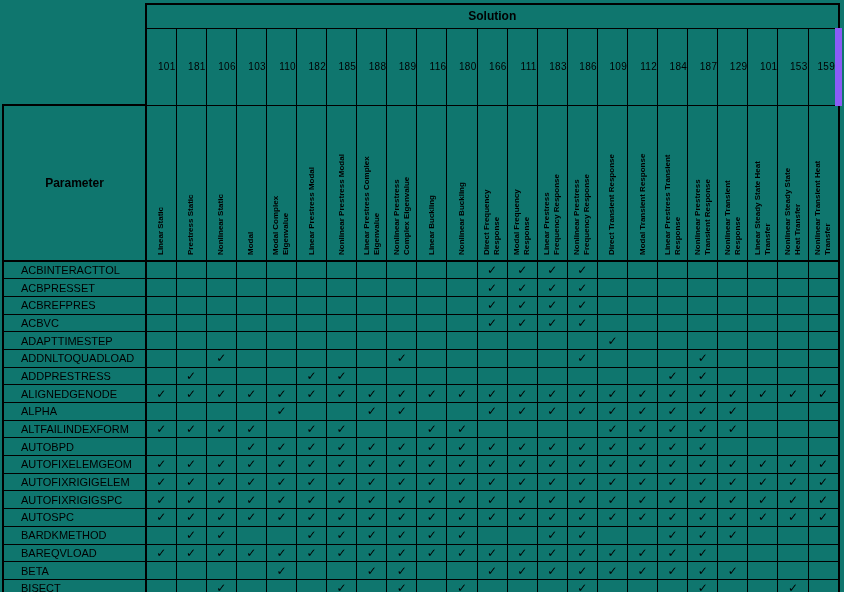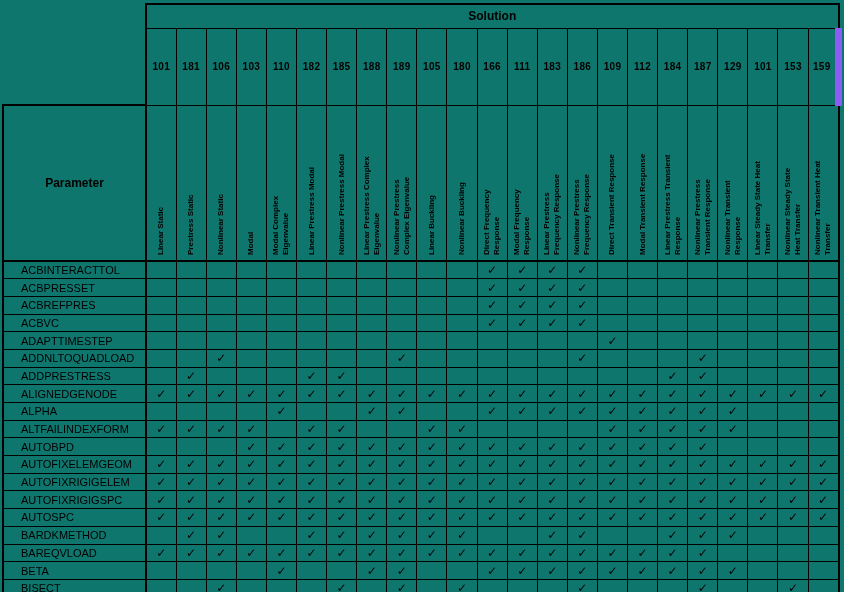--- a/index.html
+++ b/index.html
@@ -21,21 +21,21 @@
   td.solution-cell {
     border-top:2px solid #000; border-left:2px solid #000; border-right:2px solid #000;
     border-bottom:1px solid #000;
     font-size:12px; font-weight:bold; text-align:center; vertical-align:middle;
   }
   tr#solution-row { height:24px; }
 
   
   tr#codes-row { height:77px; }
   td.code-cell {
-    font-size:10px; font-weight:bold; text-align:center; vertical-align:middle;
+    font-size:10px; font-weight:normal; text-align:right; vertical-align:middle;
     letter-spacing:0.3px;
   }
   #codes-row td:first-child { border-left:2px solid #000; }
   #codes-row td:last-child  { border-right:7px solid #8b5cf6; }
 
   
   tr#names-row { height:156px; }
   td.name-cell { border-bottom:2px solid #000; vertical-align:bottom; }
   #names-row td:last-child { border-right:2px solid #000; }
   .rotwrap {
@@ -87,21 +87,21 @@
     <tr id="codes-row">
           <td class="code-cell">101</td>
           <td class="code-cell">181</td>
           <td class="code-cell">106</td>
           <td class="code-cell">103</td>
           <td class="code-cell">110</td>
           <td class="code-cell">182</td>
           <td class="code-cell">185</td>
           <td class="code-cell">188</td>
           <td class="code-cell">189</td>
-          <td class="code-cell">105</td>
+          <td class="code-cell">116</td>
           <td class="code-cell">180</td>
           <td class="code-cell">166</td>
           <td class="code-cell">111</td>
           <td class="code-cell">183</td>
           <td class="code-cell">186</td>
           <td class="code-cell">109</td>
           <td class="code-cell">112</td>
           <td class="code-cell">184</td>
           <td class="code-cell">187</td>
           <td class="code-cell">129</td>

